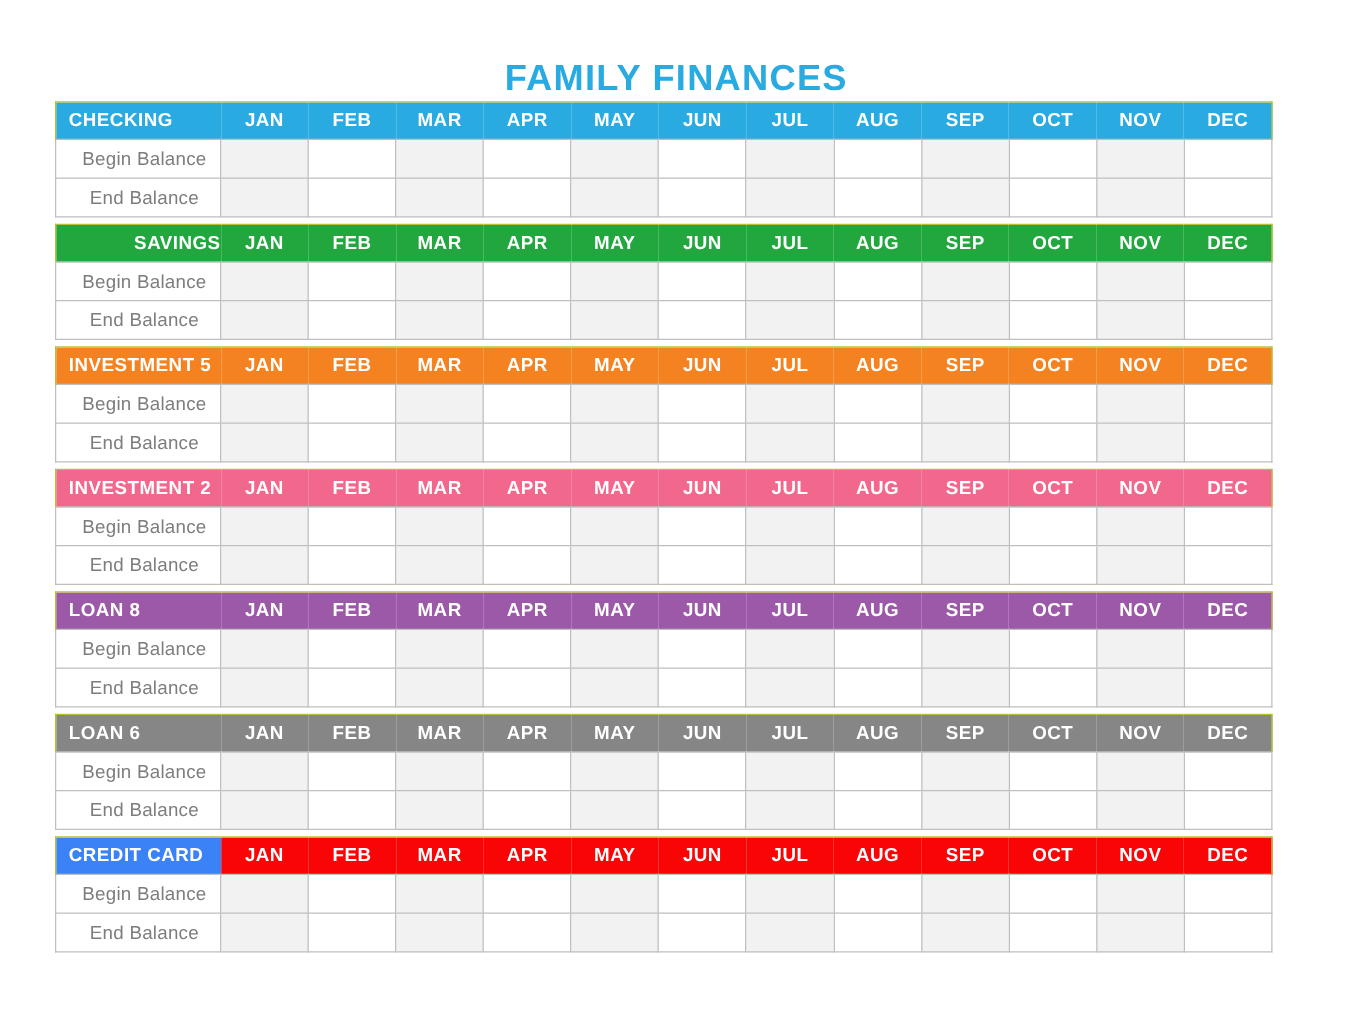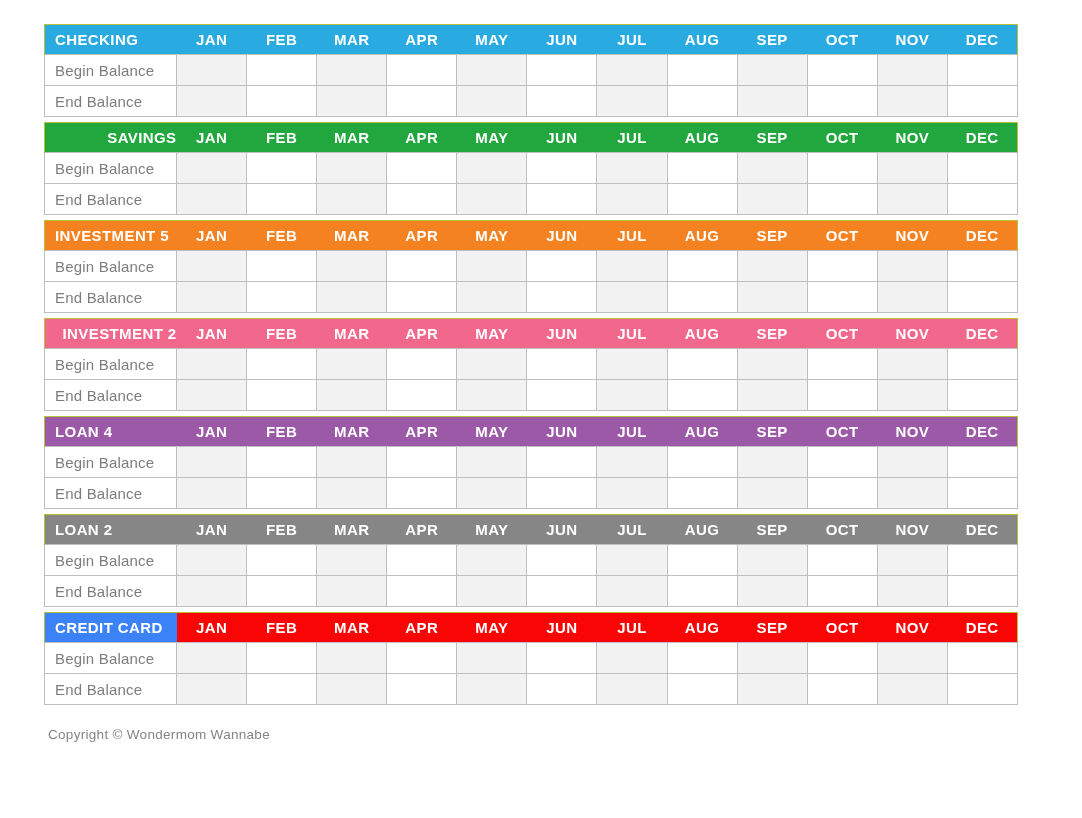--- a/index.html
+++ b/index.html
@@ -19,21 +19,21 @@
     margin: 0;
     padding-top: 46px;
     text-align: center;
     font-size: 29px;
     line-height: 34px;
     font-weight: bold;
     letter-spacing: 1px;
     color: #29abe2;
   }
   .tables {
-    margin: 24px 44px 0 44px;
+    margin: 1px 44px 0 44px;
   }
   table.fin-table {
     width: 974px;
     border-collapse: collapse;
     table-layout: fixed;
     margin-bottom: 5px;
   }
   table.fin-table th {
     height: 29px;
     border: none;
@@ -56,38 +56,39 @@
   }
   table.fin-table td {
     height: 30px;
     border: 1px solid #bfbfbf;
     background: #ffffff;
     padding: 0;
     font-size: 15px;
   }
   table.fin-table td.row-label {
     color: #7d7d7d;
-    text-align: left;
+    text-align: center;
     padding-left: 10px;
     letter-spacing: 0.2px;
   }
   table.fin-table td.shaded {
     background: #f2f2f2;
   }
   .copyright {
     margin: 22px 0 0 48px;
     font-size: 13.5px;
     letter-spacing: 0.3px;
     color: #848484;
   }
 </style>
 </head>
 <body>
 
 <div class="page">
+  <h1 class="page-title" style="color: rgb(41, 171, 226);">FAMILY FINANCES</h1>
   <div class="tables">
       <table class="fin-table">
         <colgroup>
           <col style="width: 132px;">
           <col>
           <col>
           <col>
           <col>
           <col>
           <col>
@@ -291,21 +292,21 @@
           <col>
           <col>
           <col>
           <col>
           <col>
           <col>
           <col>
         </colgroup>
         <thead>
           <tr>
-            <th class="section-name" style="background: rgb(242, 103, 140); text-align: right;">INVESTMENT 2</th>
+            <th class="section-name" style="background: rgb(242, 103, 140);">INVESTMENT 2</th>
             <th style="background: rgb(242, 103, 140);">JAN</th>
             <th style="background: rgb(242, 103, 140);">FEB</th>
             <th style="background: rgb(242, 103, 140);">MAR</th>
             <th style="background: rgb(242, 103, 140);">APR</th>
             <th style="background: rgb(242, 103, 140);">MAY</th>
             <th style="background: rgb(242, 103, 140);">JUN</th>
             <th style="background: rgb(242, 103, 140);">JUL</th>
             <th style="background: rgb(242, 103, 140);">AUG</th>
             <th style="background: rgb(242, 103, 140);">SEP</th>
             <th style="background: rgb(242, 103, 140);">OCT</th>
@@ -357,21 +358,21 @@
           <col>
           <col>
           <col>
           <col>
           <col>
           <col>
           <col>
         </colgroup>
         <thead>
           <tr>
-            <th class="section-name" style="background: rgb(156, 89, 168);">LOAN 4</th>
+            <th class="section-name" style="background: rgb(156, 89, 168);">LOAN 8</th>
             <th style="background: rgb(156, 89, 168);">JAN</th>
             <th style="background: rgb(156, 89, 168);">FEB</th>
             <th style="background: rgb(156, 89, 168);">MAR</th>
             <th style="background: rgb(156, 89, 168);">APR</th>
             <th style="background: rgb(156, 89, 168);">MAY</th>
             <th style="background: rgb(156, 89, 168);">JUN</th>
             <th style="background: rgb(156, 89, 168);">JUL</th>
             <th style="background: rgb(156, 89, 168);">AUG</th>
             <th style="background: rgb(156, 89, 168);">SEP</th>
             <th style="background: rgb(156, 89, 168);">OCT</th>
@@ -423,21 +424,21 @@
           <col>
           <col>
           <col>
           <col>
           <col>
           <col>
           <col>
         </colgroup>
         <thead>
           <tr>
-            <th class="section-name" style="background: rgb(134, 134, 134);">LOAN 2</th>
+            <th class="section-name" style="background: rgb(134, 134, 134);">LOAN 6</th>
             <th style="background: rgb(134, 134, 134);">JAN</th>
             <th style="background: rgb(134, 134, 134);">FEB</th>
             <th style="background: rgb(134, 134, 134);">MAR</th>
             <th style="background: rgb(134, 134, 134);">APR</th>
             <th style="background: rgb(134, 134, 134);">MAY</th>
             <th style="background: rgb(134, 134, 134);">JUN</th>
             <th style="background: rgb(134, 134, 134);">JUL</th>
             <th style="background: rgb(134, 134, 134);">AUG</th>
             <th style="background: rgb(134, 134, 134);">SEP</th>
             <th style="background: rgb(134, 134, 134);">OCT</th>
@@ -538,14 +539,13 @@
             <td class="shaded"></td>
             <td></td>
             <td class="shaded"></td>
             <td></td>
             <td class="shaded"></td>
             <td></td>
           </tr>
         </tbody>
       </table>
     </div>
-  <div class="copyright">Copyright © Wondermom Wannabe</div>
 </div>
 
 </body></html>

